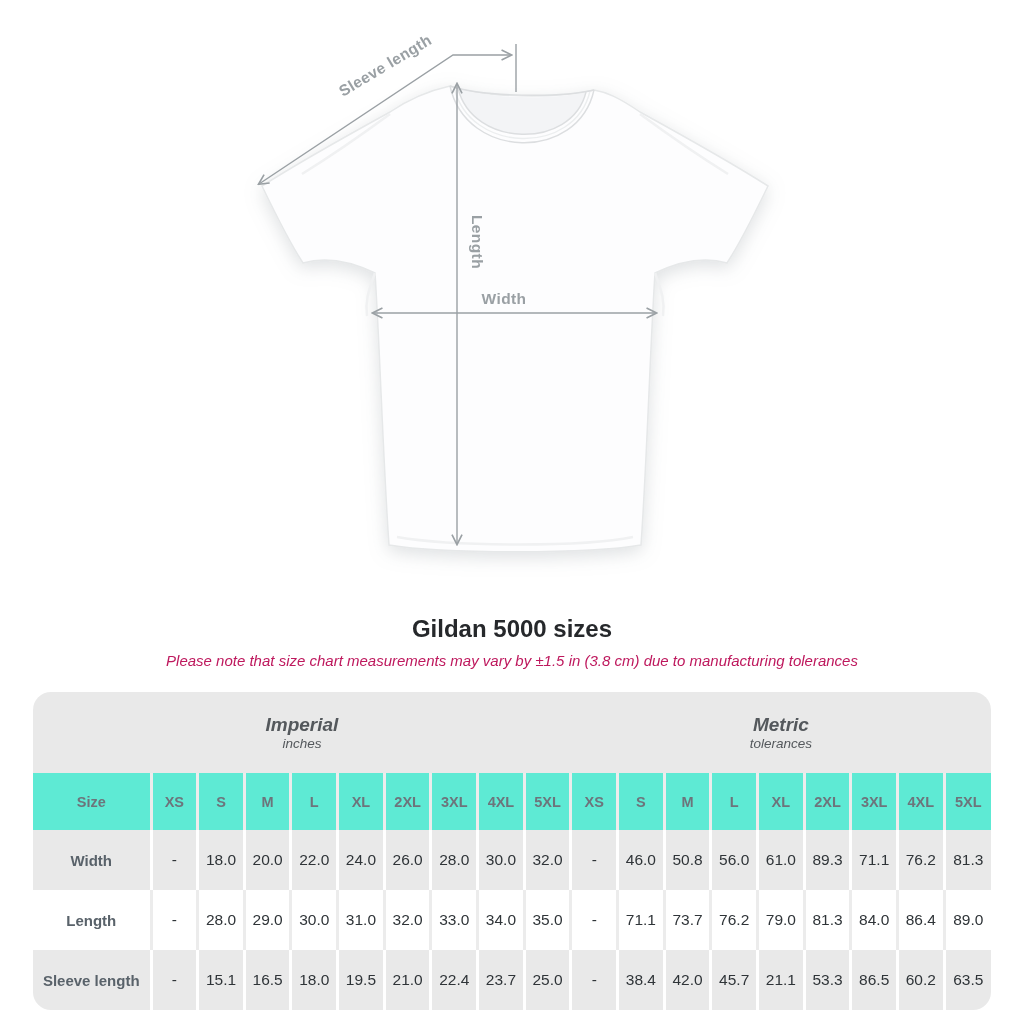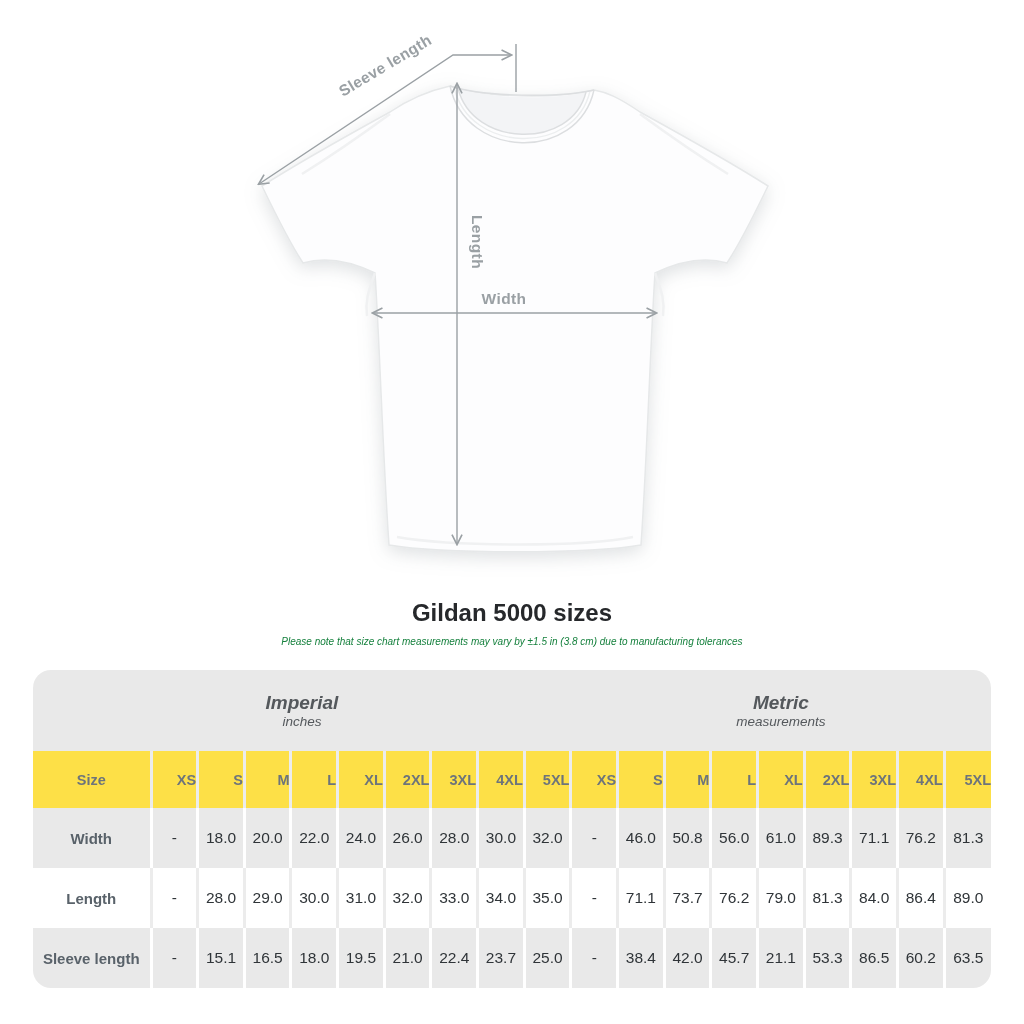--- a/index.html
+++ b/index.html
@@ -8,33 +8,33 @@
   
   .diagram{position:relative;width:1024px;height:585px;}
   .shirt{fill:#fdfdfe;stroke:#e6e8e9;stroke-width:1.5;}
   .collar-line{fill:none;stroke:#dcdee0;stroke-width:1.4;}
   .collar-line.faint{stroke:#eceeef;}
   .crease{fill:none;stroke:#f0f1f2;stroke-width:2.5;}
   .dim{stroke:#9aa0a4;stroke-width:1.4;fill:none;}
   .dimtext{fill:#9aa0a4;font-size:15.5px;font-weight:600;letter-spacing:.4px;text-anchor:middle;}
 
   
-  .title{margin:14px 0 9px;text-align:center;font-size:24px;font-weight:bold;color:#26282b;}
-  .note{margin:0 0 23px;text-align:center;font-style:italic;font-size:10px;color:#15803d;}
+  .title{margin:30px 0 9px;text-align:center;font-size:24px;font-weight:bold;color:#26282b;}
+  .note{margin:0 0 23px;text-align:center;font-style:italic;font-size:15px;color:#be185d;}
 
   
   .table-wrap{margin:0 auto;width:958px;border-radius:18px;overflow:hidden;}
   table{width:958px;table-layout:fixed;border-collapse:collapse;}
   col.c0{width:118px;}
   td,th{padding:0;text-align:center;vertical-align:middle;}
   tr.band td{background:#e9e9e9;height:81px;}
   .g-label{font-size:19px;font-weight:bold;font-style:italic;color:#54585c;}
   .g-unit{font-size:13.5px;font-style:italic;color:#54585c;margin-top:0;}
-  tr.hdr th{height:57px;background:#fde047;font-size:14.5px;font-weight:bold;color:#6d747b;}
-  tr.hdr th:not(:first-child){border-left:3px solid #ececec;text-align:right;}
+  tr.hdr th{height:57px;background:#5eead4;font-size:14.5px;font-weight:bold;color:#6d747b;}
+  tr.hdr th:not(:first-child){border-left:3px solid #ececec;}
   tr.gray th,tr.gray td{background:#e9e9e9;height:60px;}
   tr.white th,tr.white td{background:#ffffff;height:60px;}
   tr.gray td{border-left:3px solid #ffffff;}
   tr.white td{border-left:3px solid #ececec;}
   th.rl{font-size:15px;font-weight:bold;color:#59626a;}
   td.v{font-size:15.5px;color:#2f3438;}
 </style>
 </head>
 <body>
 
@@ -118,21 +118,21 @@
     </colgroup>
 
     <tbody>
         <tr class="band">
       <td colspan="10">
         <div class="g-label">Imperial</div>
         <div class="g-unit">inches</div>
       </td>
       <td colspan="9">
         <div class="g-label">Metric</div>
-        <div class="g-unit">measurements</div>
+        <div class="g-unit">tolerances</div>
       </td>
     </tr>
 
     <tr class="hdr">
       <th>Size</th>
       <th>XS</th>
       <th>S</th>
       <th>M</th>
       <th>L</th>
       <th>XL</th>

